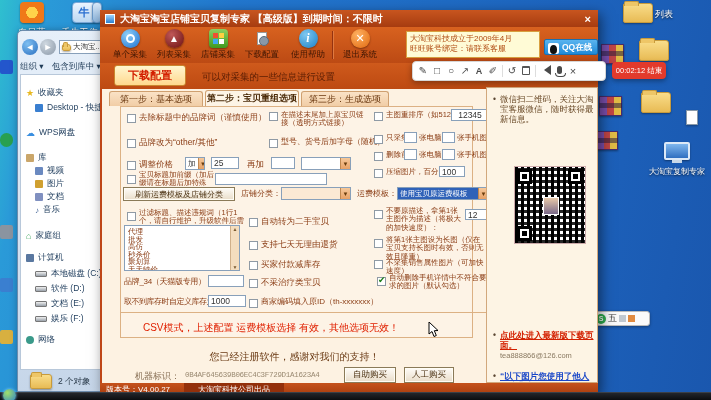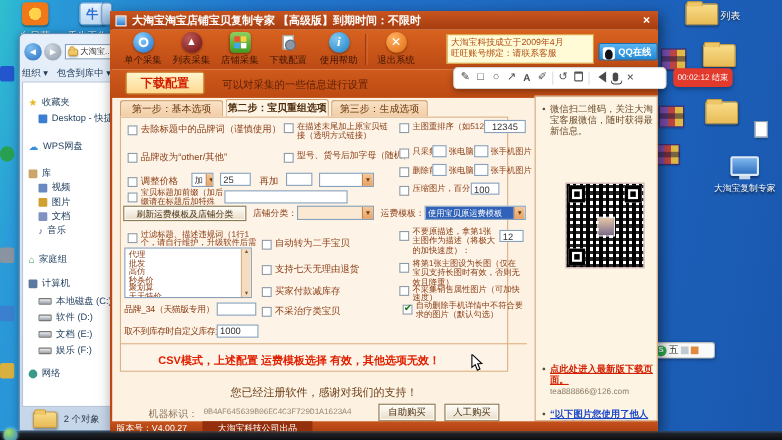--- a/index.html
+++ b/index.html
@@ -255,21 +255,21 @@
   <div class="stab abs" style="left:7px;top:79px;width:94px;height:15px">
       <span>第一步：基本选项</span>
     </div>
   <div class="stab on abs" style="left:103px;top:78px;width:94px;height:16px">
       <span>第二步：宝贝重组选项</span>
     </div>
   <div class="stab abs" style="left:199px;top:79px;width:88px;height:15px">
       <span>第三步：生成选项</span>
     </div>
 
-  <div class="panel abs" style="left:7px;top:94px;width:353px;height:232px">
+  <div class="panel abs" style="left:18px;top:94px;width:353px;height:232px">
 
     <div class="lb abs" style="left:6px;top:6px">
         <span class="cb"></span>
         <span>去除标题中的品牌词（谨慎使用）</span>
       </div>
     <div class="lb abs" style="left:6px;top:31px">
         <span class="cb"></span>
         <span>品牌改为“other/其他”</span>
       </div>
 
@@ -373,41 +373,45 @@
         <span>支持七天无理由退货</span>
       </div>
     <div class="lb abs" style="left:128px;top:153px">
         <span class="cb"></span>
         <span>买家付款减库存</span>
       </div>
     <div class="lb abs" style="left:128px;top:171px">
         <span class="cb"></span>
         <span>不采治疗类宝贝</span>
       </div>
+    <div class="lb abs" style="left:128px;top:191px">
+        <span class="cb"></span>
+        <span style="font-size:8px">商家编码填入原ID（th-xxxxxxx）</span>
+      </div>
 
     <div class="lb abs" style="left:253px;top:100px;width:90px">
         <span class="cb" style="margin-top:3px"></span>
         <span class="lb2" style="width:76px">不要原描述，拿第1张主图作为描述（将极大的加快速度）：</span>
       </div>
     <input class="ti abs" style="left: 344px; top: 102px; width: 22px; height: 11px;" value="12">
     <div class="lb abs" style="left:253px;top:129px;width:116px">
         <span class="cb" style="margin-top:3px"></span>
         <span class="lb2" style="width:100px">将第1张主图设为长图（仅在宝贝支持长图时有效，否则无效且降重）</span>
       </div>
     <div class="lb abs" style="left:253px;top:152px;width:116px">
         <span class="cb"></span>
         <span class="lb2" style="width:100px">不采集销售属性图片（可加快速度）</span>
       </div>
     <div class="lb abs" style="left:256px;top:167px;width:114px">
         <span class="cb on" style="margin-top:3px"></span>
         <span class="lb2" style="width:98px">自动删除手机详情中不符合要求的图片（默认勾选）</span>
       </div>
 
     <div class="abs" style="left:0;top:205px;width:369px;height:1px;background:#dcb184"></div>
-    <div class="abs red" style="left:10px;top:214px;width:280px;text-align:right;font-size:10px;font-weight:bold;white-space:nowrap">CSV模式，上述配置 运费模板选择 有效，其他选项无效！</div>
+    <div class="abs red" style="left:10px;top:214px;width:280px;text-align:center;font-size:10px;font-weight:normal;white-space:nowrap">CSV模式，上述配置 运费模板选择 有效，其他选项无效！</div>
   </div>
 
   <div class="promo abs" style="left:384px;top:75px;width:112px;height:296px;overflow:hidden">
     <div class="bullet abs" style="left:5px;top:6px;width:102px;color:#6a4a28">微信扫二维码，关注大淘宝客服微信，随时获得最新信息。</div>
     <div class="qr abs" style="left:27px;top:48px;width:72px;height:78px">
       <span class="fp" style="left:2px;top:2px"></span>
       <span class="fp" style="right:2px;top:2px"></span>
       <span class="fp" style="left:2px;bottom:2px"></span>
       <span class="abs" style="left:28px;top:30px;width:16px;height:18px;background:linear-gradient(#e8c8a8,#7a6a8a);border:1px solid #fff"></span>
     </div>

